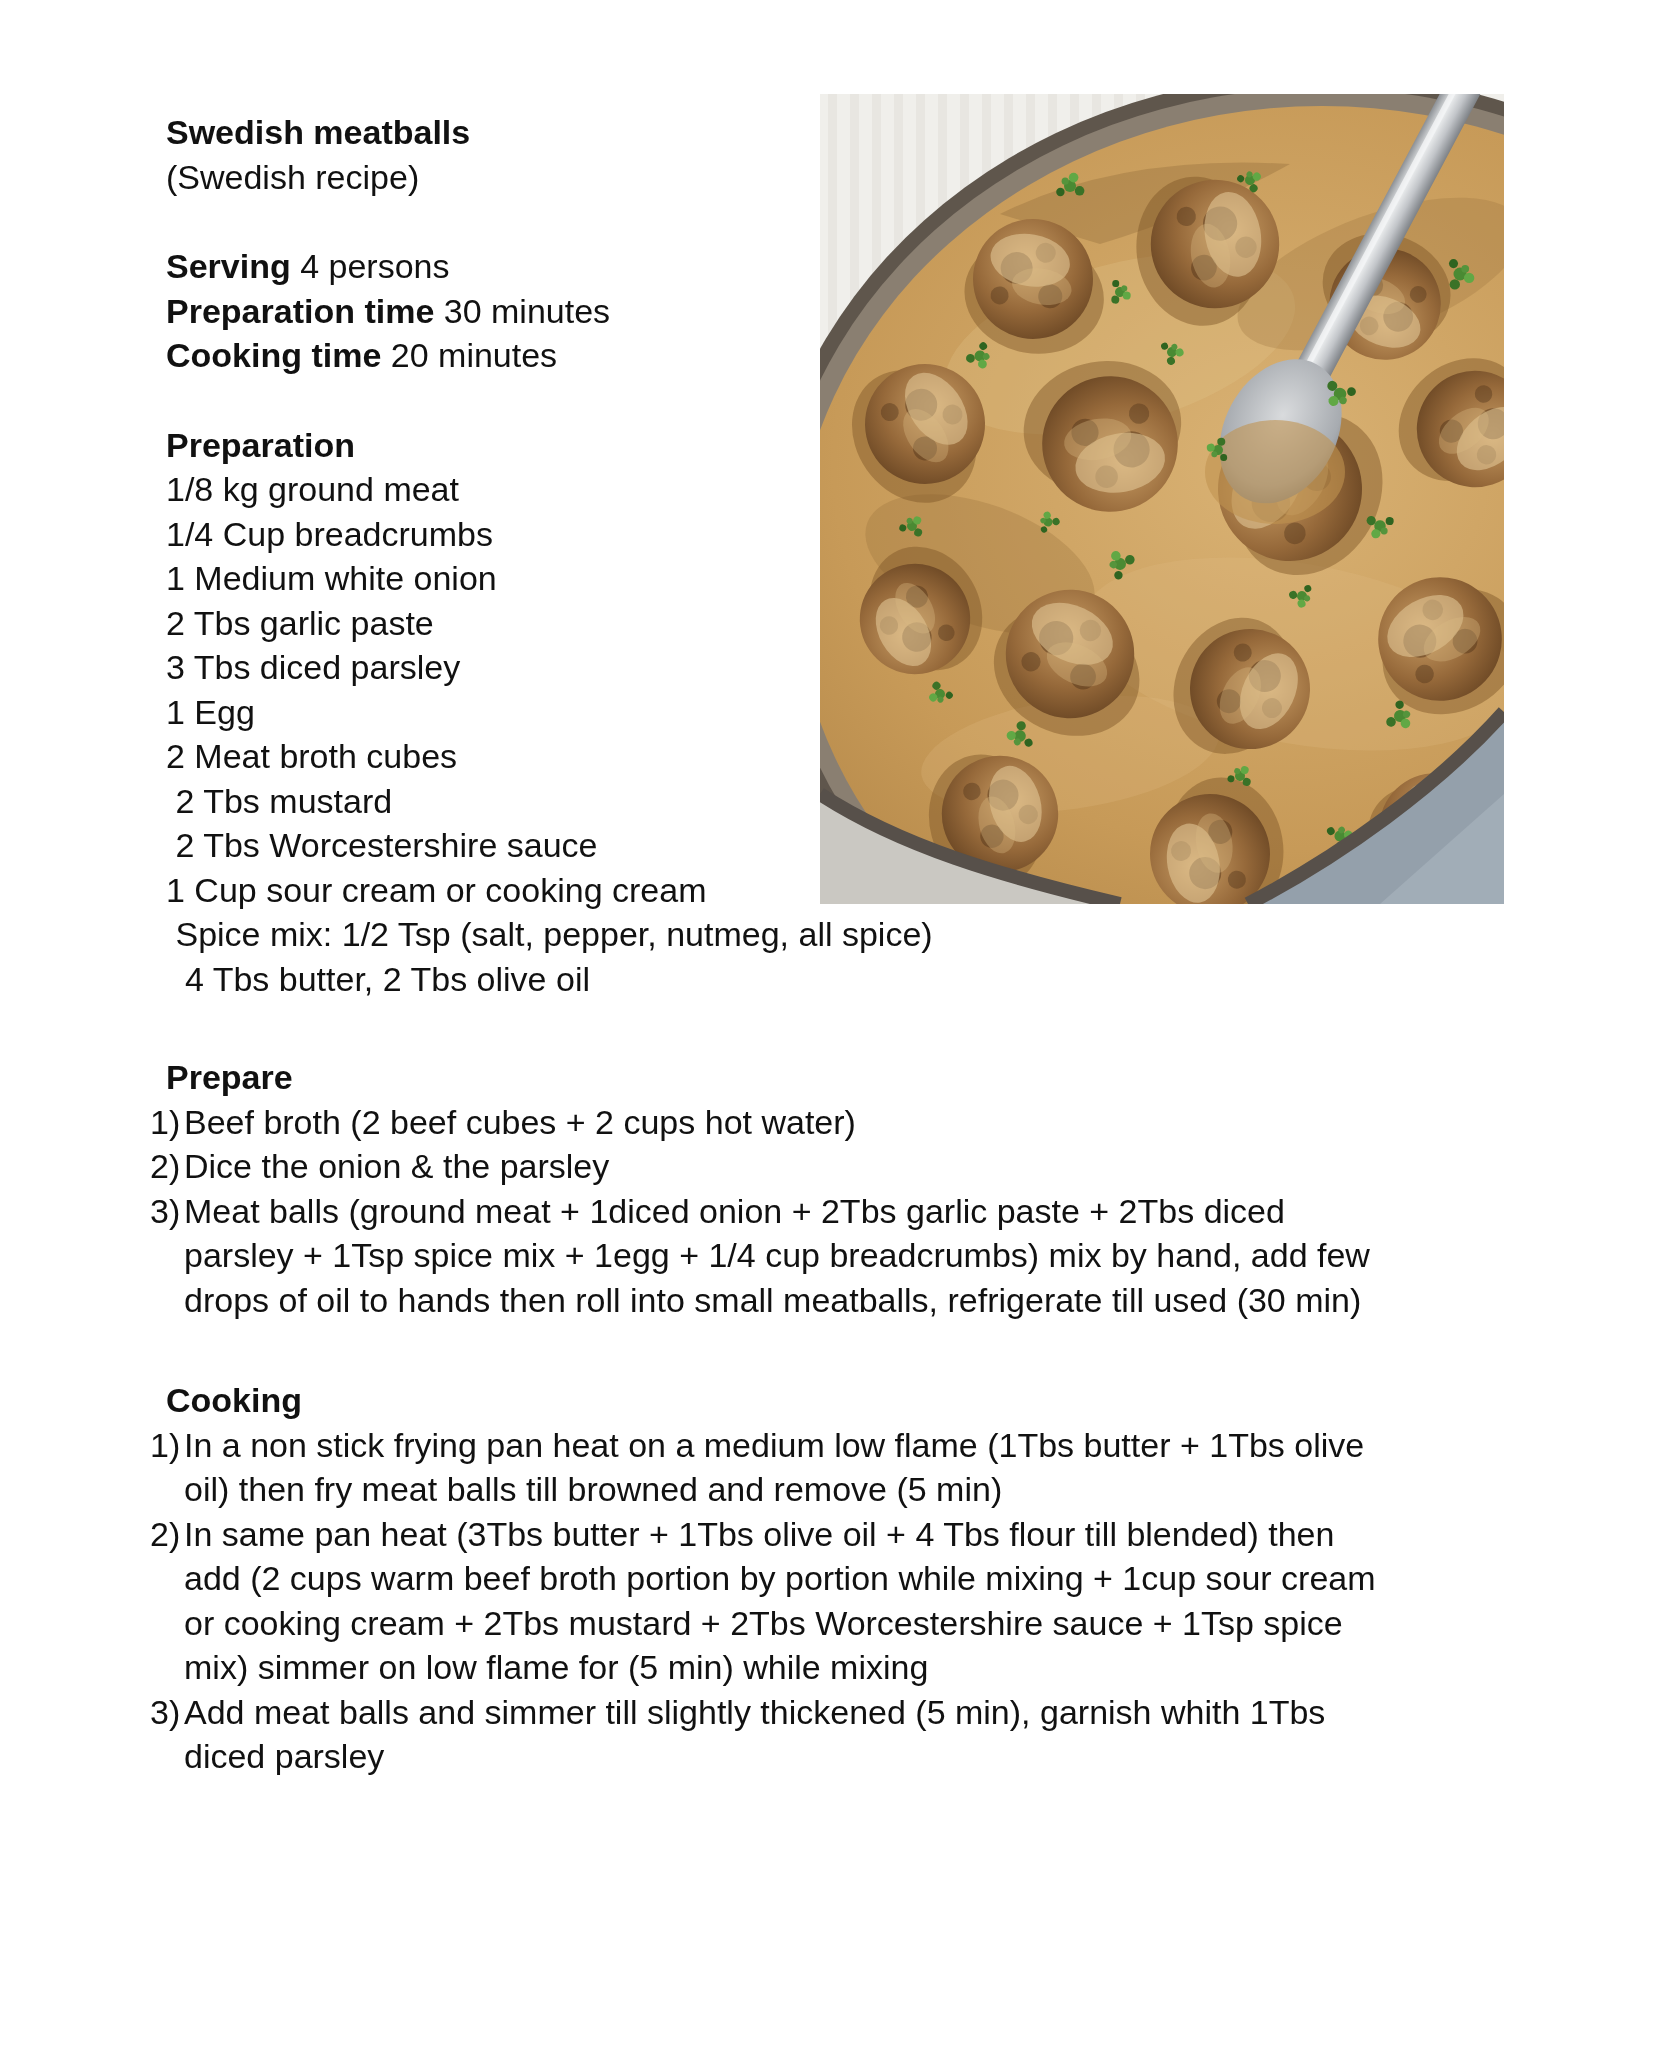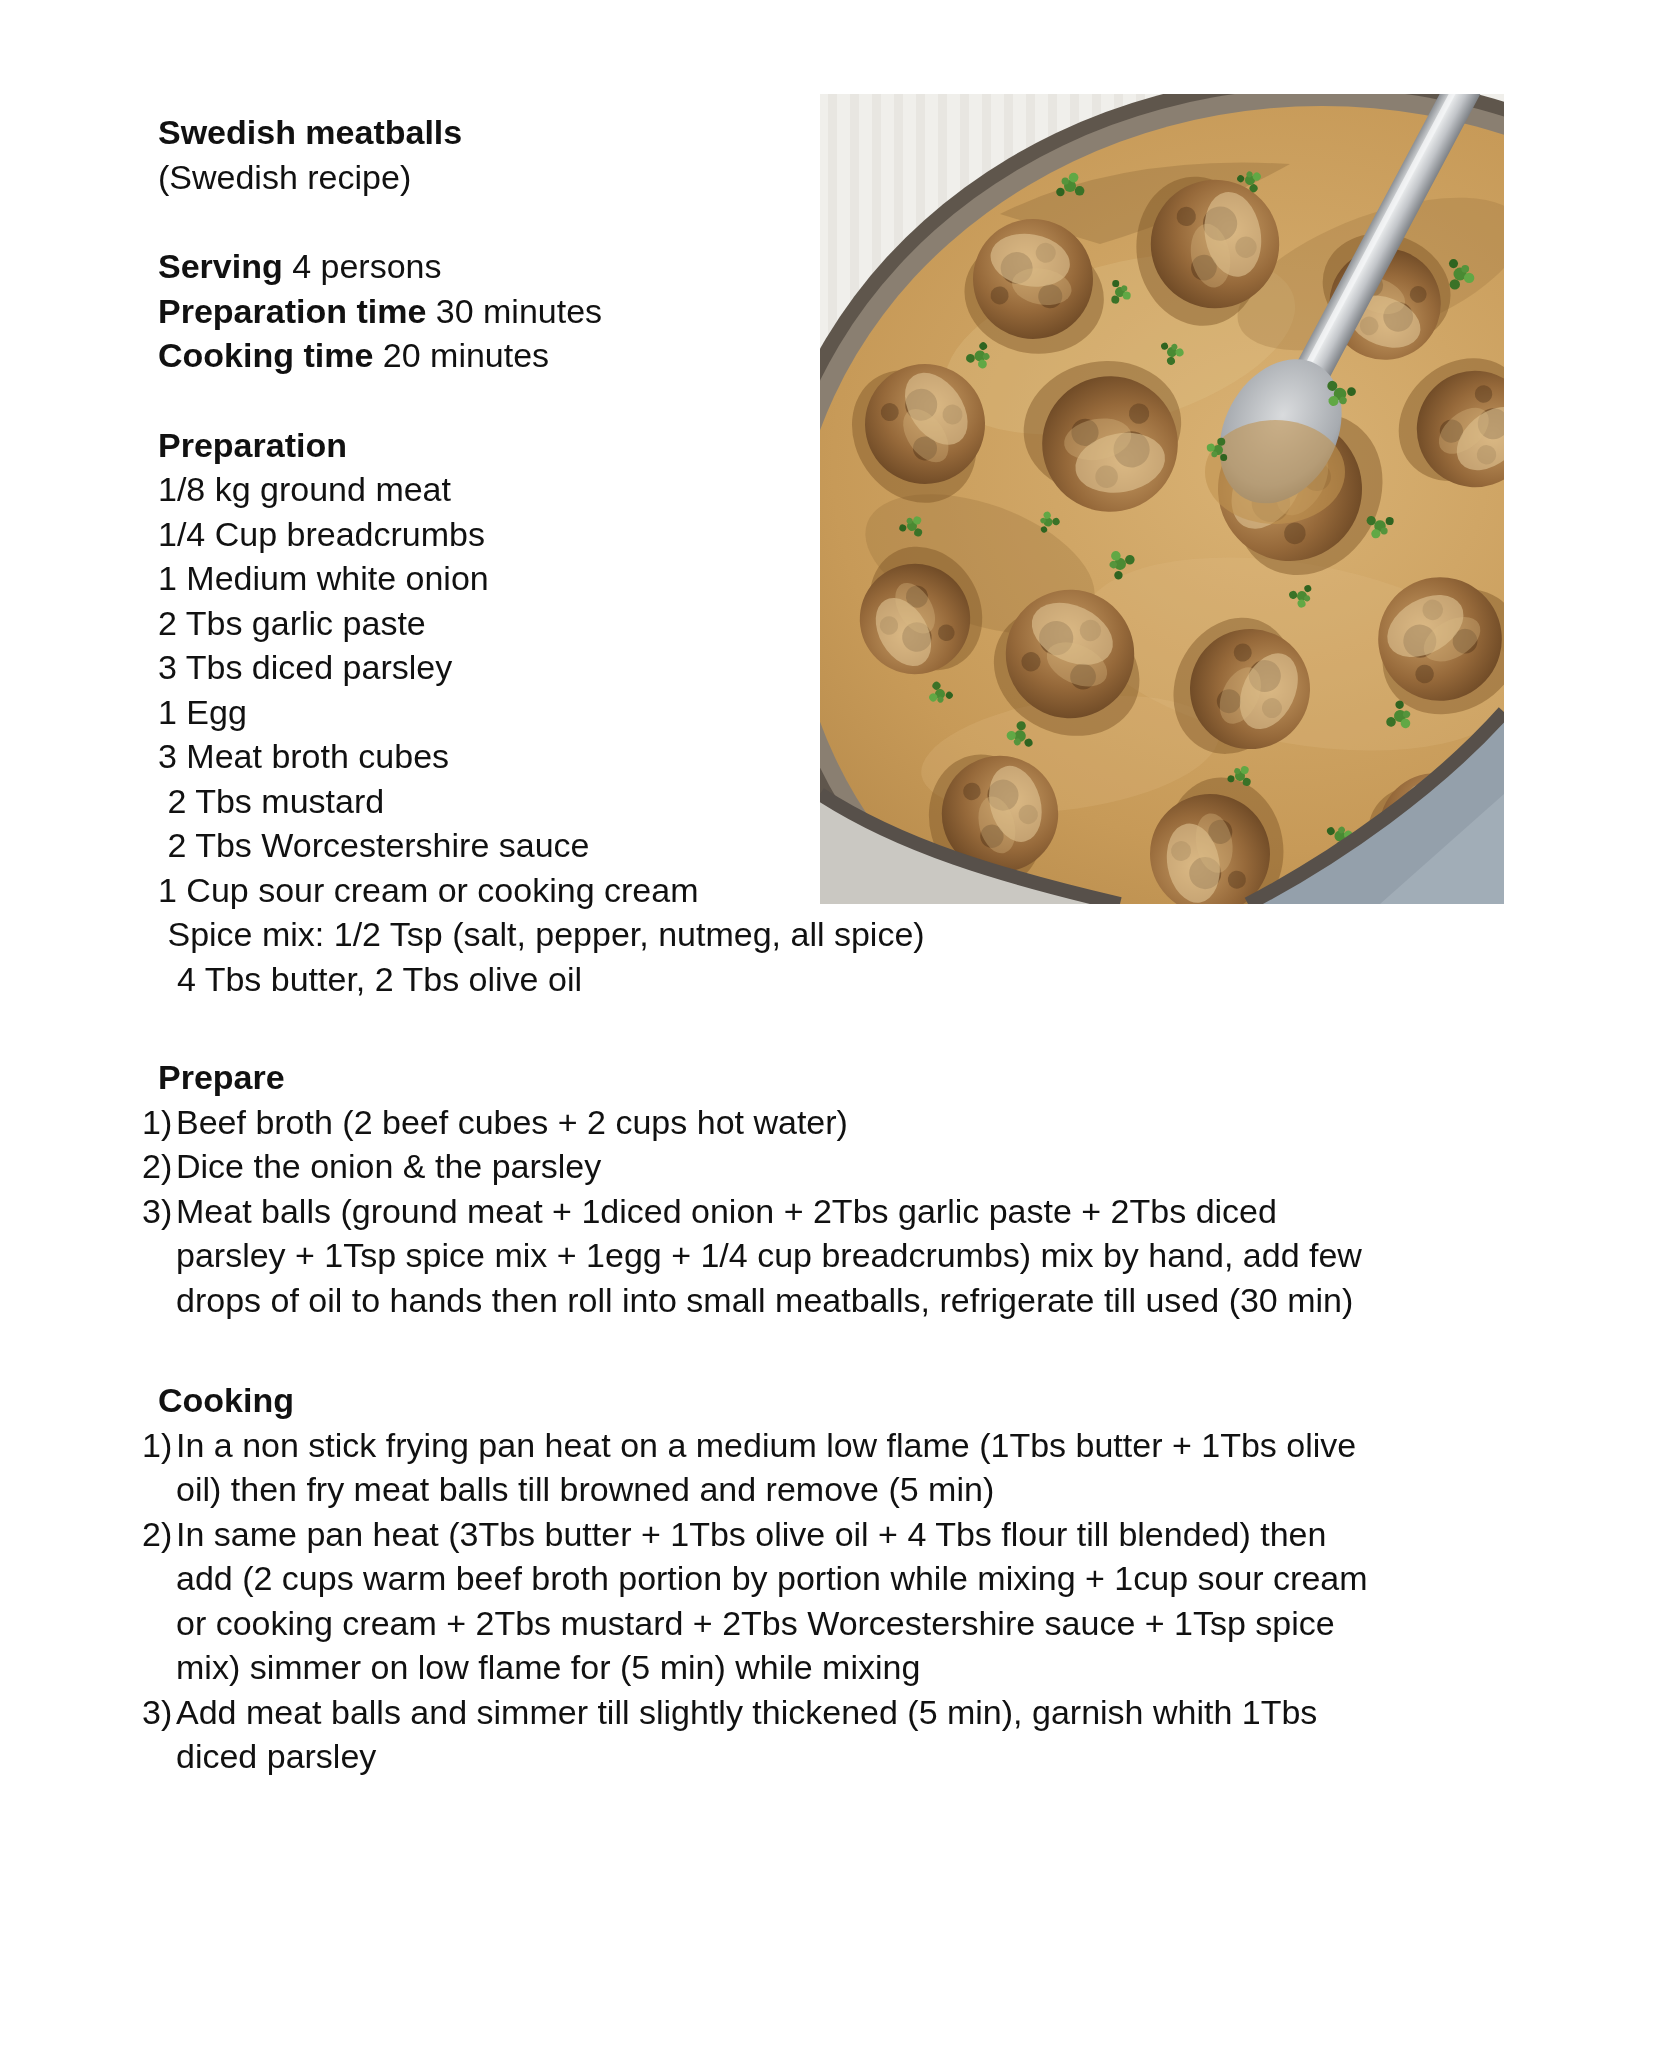--- a/index.html
+++ b/index.html
@@ -2,21 +2,21 @@
 <html><head>
 <meta charset="utf-8">
 <style>
   html,body{margin:0;padding:0;}
   body{
     width:1668px;height:2062px;background:#ffffff;position:relative;
     font-family:"Liberation Sans","DejaVu Sans",sans-serif;
     color:#111111;overflow:hidden;
   }
   .doc{
-    position:absolute;left:158px;top:110px;width:1360px;
+    position:absolute;left:166px;top:110px;width:1360px;
     font-size:34px;line-height:44.5px;
   }
   .bold{font-weight:bold;}
   .pre{white-space:pre-wrap;}
   .meta-block{margin-top:45px;}
   .ingredients-block{margin-top:45px;}
   .prepare-block{margin-top:54px;}
   .cooking-block{margin-top:56px;}
   .step{display:flex;margin-left:-16px;}
   .step-num{width:34px;flex:0 0 34px;}
@@ -166,21 +166,21 @@
   </div>
 
   <div class="ingredients-block">
     <div class="bold">Preparation</div>
     <div class="pre">1/8 kg ground meat</div>
     <div class="pre">1/4 Cup breadcrumbs</div>
     <div class="pre">1 Medium white onion</div>
     <div class="pre">2 Tbs garlic paste</div>
     <div class="pre">3 Tbs diced parsley</div>
     <div class="pre">1 Egg</div>
-    <div class="pre">3 Meat broth cubes</div>
+    <div class="pre">2 Meat broth cubes</div>
     <div class="pre"> 2 Tbs mustard</div>
     <div class="pre"> 2 Tbs Worcestershire sauce</div>
     <div class="pre">1 Cup sour cream or cooking cream</div>
     <div class="pre"> Spice mix: 1/2 Tsp (salt, pepper, nutmeg, all spice)</div>
     <div class="pre">  4 Tbs butter, 2 Tbs olive oil</div>
   </div>
 
   <div class="prepare-block">
     <div class="bold">Prepare</div>
     <div class="step">

